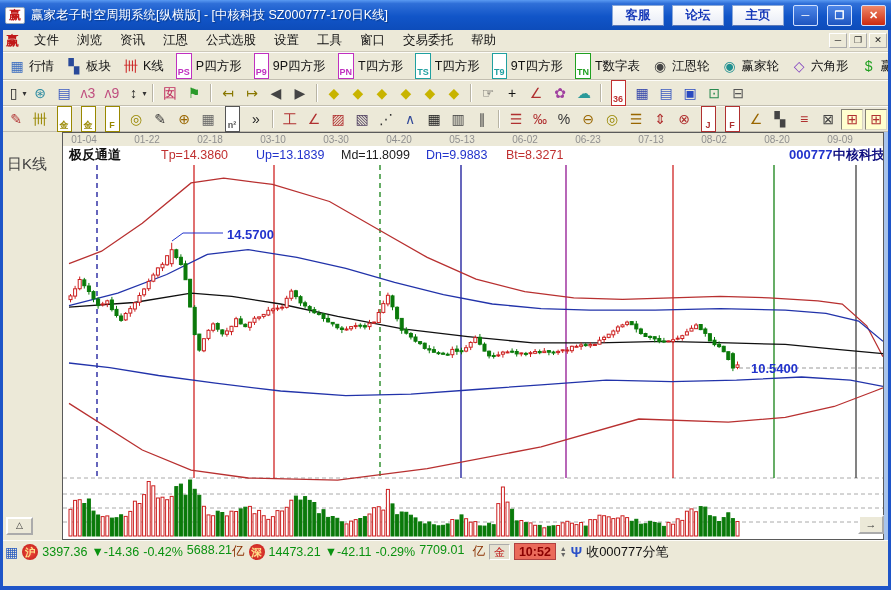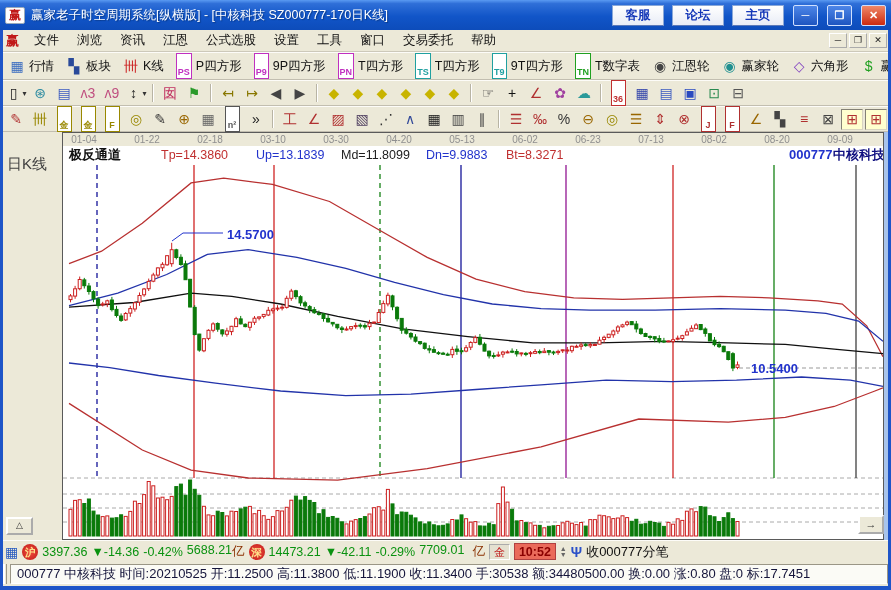--- a/index.html
+++ b/index.html
@@ -899,21 +899,17 @@
     <span class="gold-cell">金</span>
     <span class="time-box">10:52</span>
     <span class="spinner">
         <span>▲</span>
         <span>▼</span>
       </span>
     <span class="antenna">Ψ</span>
     <span class="feed">收000777分笔</span>
   </div>
 
-  <div class="statusB">
-    <span class="grip"></span>
-    <div class="info-field">000777 中核科技 时间:20210525 开:11.2500 高:11.3800 低:11.1900 收:11.3400 手:30538 额:34480500.00 换:0.00 涨:0.80 盘:0 标:17.7451</div>
-  </div>
 
   <div class="winborder-b"></div>
   <div class="winborder-l"></div>
   <div class="winborder-r"></div>
 </div>
 
 </body></html>

